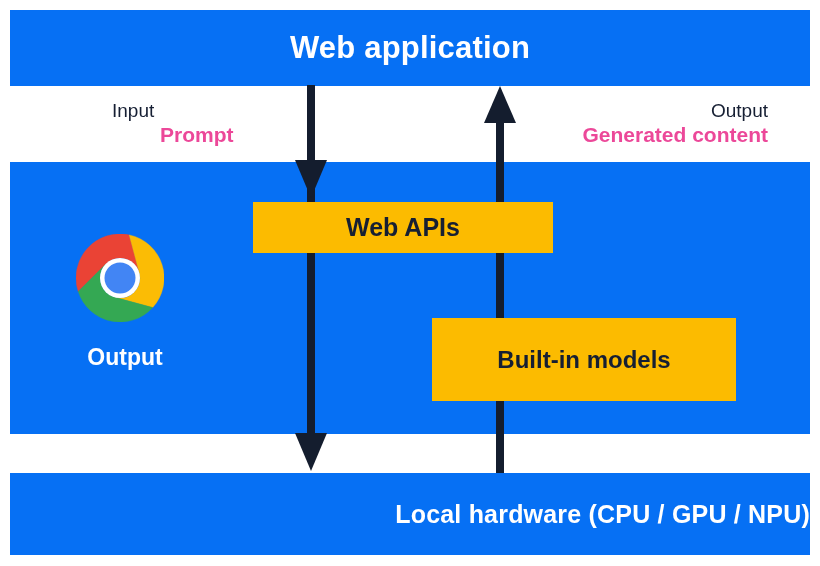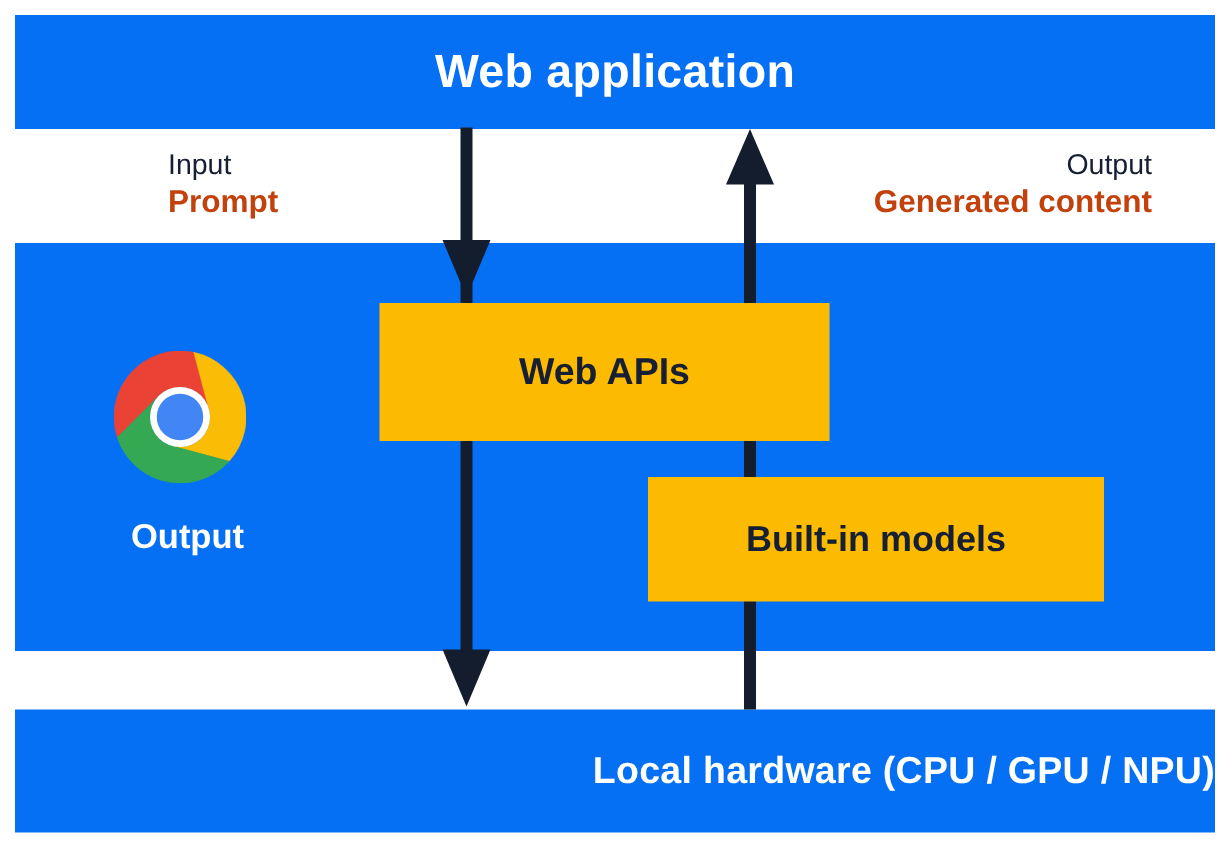--- a/index.html
+++ b/index.html
@@ -9,41 +9,41 @@
 
   .blue-band { position: absolute; left: 10px; width: 800px; background: #0670F4; }
   .band-top    { top: 10px;  height: 76px; display: flex; align-items: center; justify-content: center; }
   .band-middle { top: 162px; height: 272px; }
   .band-bottom { top: 473px; height: 82px; display: flex; align-items: center; justify-content: flex-end; }
 
   .band-title { color: #ffffff; font-weight: bold; font-size: 31px; letter-spacing: 0.2px; }
   .band-title-bottom { font-size: 25px; }
 
   .io-caption { position: absolute; color: #161F33; font-size: 19px; line-height: 22px; }
-  .io-label   { position: absolute; color: #c2410c; font-size: 21px; line-height: 24px; font-weight: bold; }
+  .io-label   { position: absolute; color: #ec4899; font-size: 21px; line-height: 24px; font-weight: bold; margin-left: 48px; }
   .io-left-caption  { left: 112px; top: 100px; }
   .io-left-label    { left: 112px; top: 123px; }
   .io-right-caption { right: 52px; top: 100px; text-align: left; }
   .io-right-label   { right: 52px; top: 123px; text-align: right; }
 
   .flow-line { position: absolute; width: 8px; background: #141D2E; z-index: 1; }
   .line-down { left: 307px; top: 85px;  height: 350px; }
   .line-up   { left: 496px; top: 122px; height: 351px; }
 
   .arrow-head { position: absolute; width: 0; height: 0; z-index: 1;
                 border-left: 16px solid transparent; border-right: 16px solid transparent; }
   .head-down { border-top: 38px solid #141D2E; }
   .head-down-1 { left: 295px; top: 160px; }
   .head-down-2 { left: 295px; top: 433px; }
   .head-up { border-bottom: 37px solid #141D2E; left: 484px; top: 86px; }
 
   .yellow-box { position: absolute; background: #FCBB00; color: #161F33; font-weight: bold;
                 display: flex; align-items: center; justify-content: center; text-align: center;
                 z-index: 2; }
-  .box-web-apis { left: 253px; top: 202px; width: 300px; height: 92px; font-size: 25px; }
+  .box-web-apis { left: 253px; top: 202px; width: 300px; height: 51px; font-size: 25px; }
   .box-builtin  { left: 432px; top: 318px; width: 304px; height: 83px; font-size: 24px; line-height: 31px; }
 
   .chrome-logo { position: absolute; left: 76px; top: 234px; width: 88px; height: 88px; z-index: 2; }
   .browser-label { position: absolute; left: 40px; top: 344px; width: 170px; text-align: center;
                    color: #ffffff; font-weight: bold; font-size: 23px; z-index: 2; }
 </style>
 </head>
 <body>
 
 <div class="stage">

